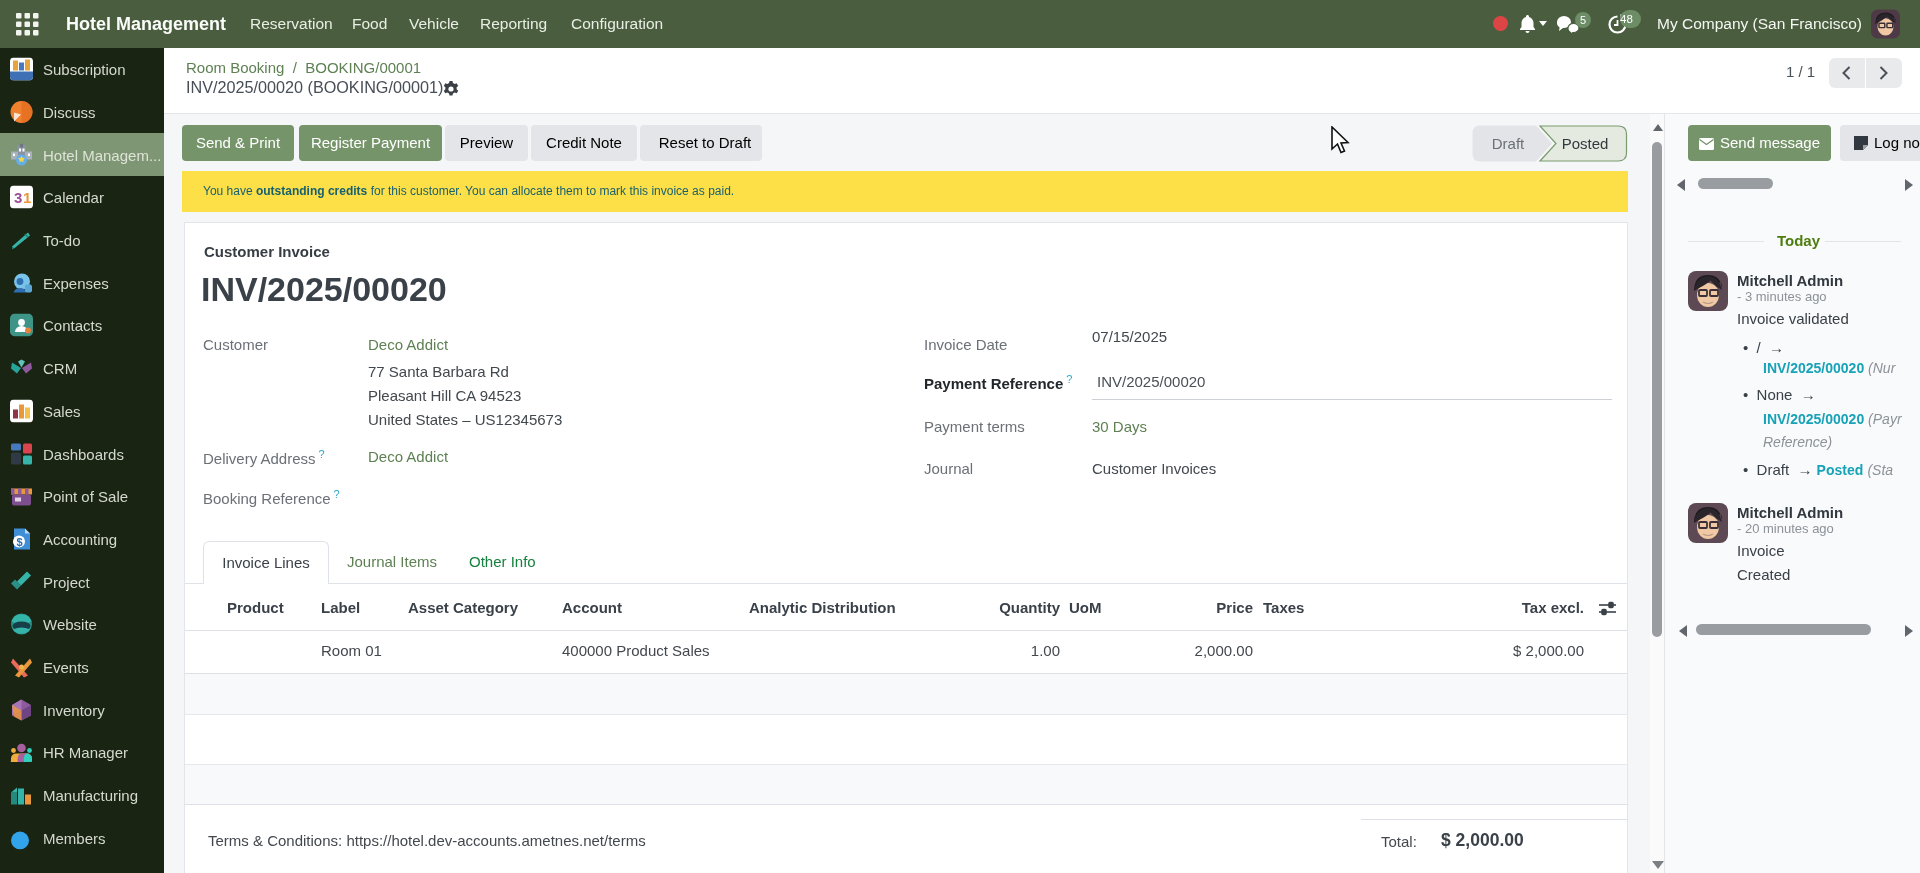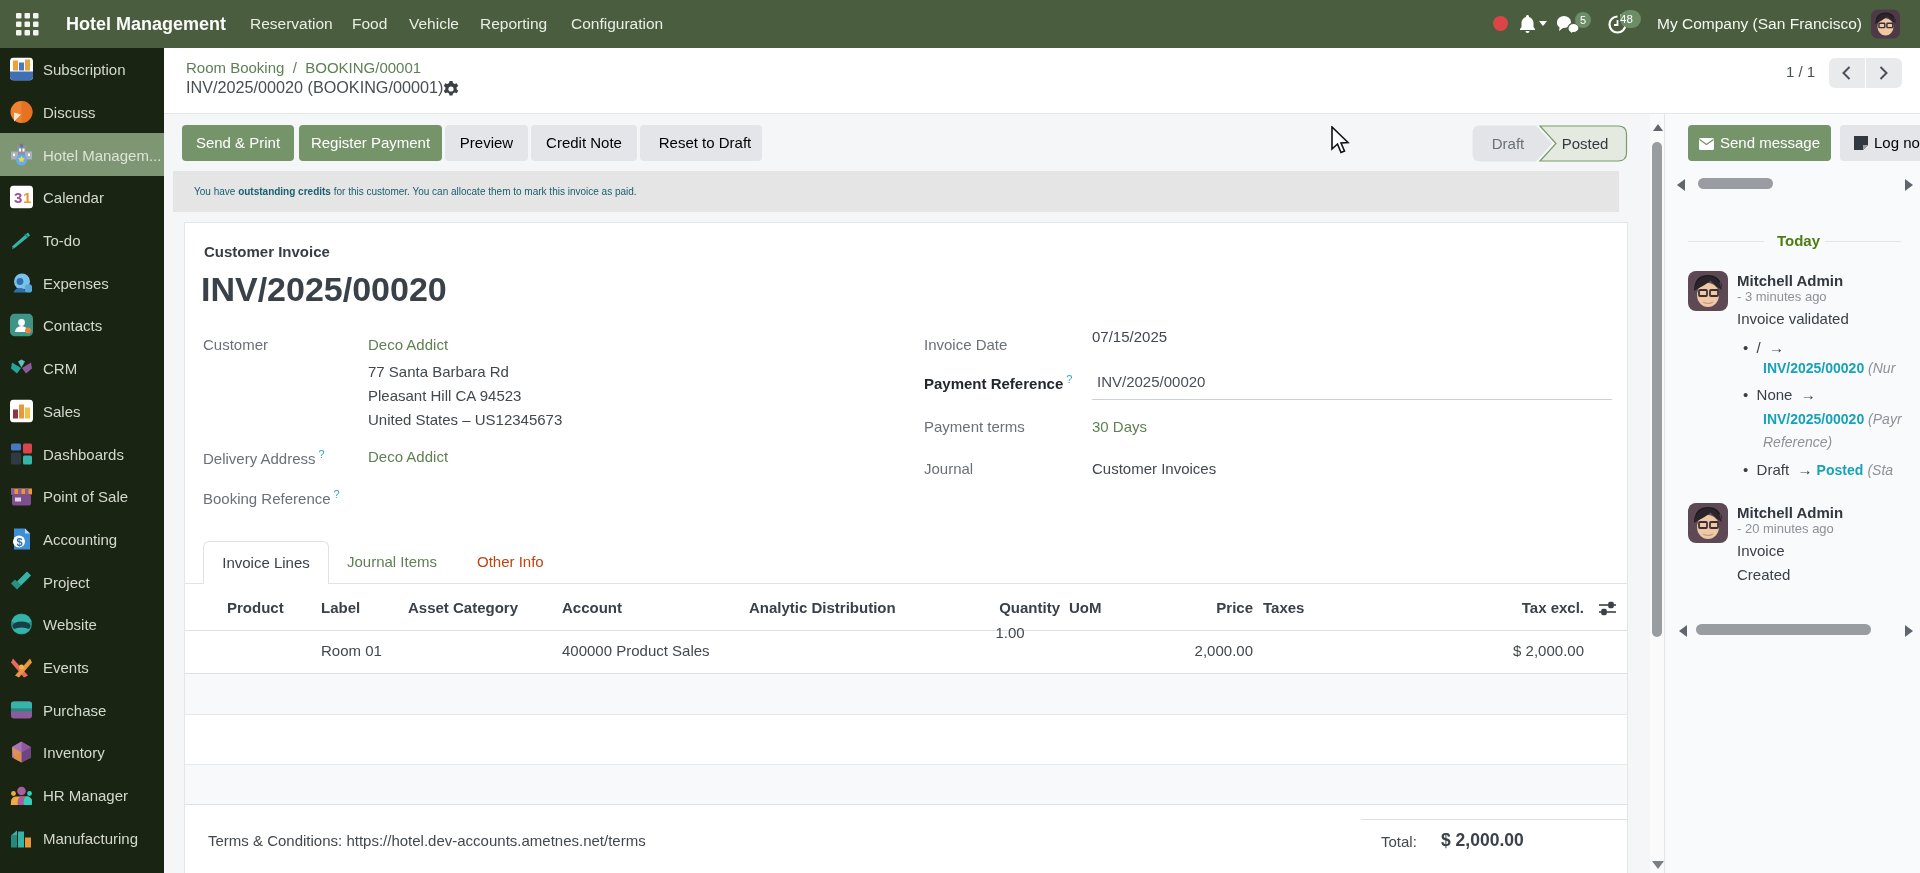--- a/index.html
+++ b/index.html
@@ -24,21 +24,21 @@
   
   #cpanel { position:absolute; left:164px; top:48px; width:1756px; height:66px; background:#fff; border-bottom:1px solid #e4e7ea; }
   .bc1 { position:absolute; left:22px; top:11px; font-size:15px; color:#5e8053; font-weight:500; }
   .bc2 { position:absolute; left:22px; top:30px; font-size:16.2px; color:#474e56; }
 
   
   #content { position:absolute; left:164px; top:114px; width:1486px; height:759px; background:#f5f6f8; overflow:hidden; }
   .btn { position:absolute; top:11px; height:36px; border-radius:4px; font-size:15px; line-height:36px; text-align:center; white-space:nowrap; }
   .btn.green { background:#76946a; color:#fff; }
   .btn.grey { background:#e3e5e8; color:#000000; }
-  #alert { position:absolute; left:9px; top:57px; width:1446px; height:41px; background:#e5e5e5; color:#19606f; font-size:10px; line-height:41px; }
+  #alert { position:absolute; left:18px; top:57px; width:1446px; height:41px; background:#fde047; color:#19606f; font-size:12px; line-height:41px; }
   #card { position:absolute; left:20px; top:108px; width:1444px; height:651px; background:#fff; border:1px solid #e2e5e9; border-bottom:none; }
 
   .flabel { position:absolute; font-size:15px; color:#6b7077; white-space:nowrap; }
   .fval { position:absolute; font-size:15px; color:#42484e; white-space:nowrap; }
   .green-link { color:#5e8053; }
   .qmark { font-size:11px; color:#2fa8c5; vertical-align:6px; margin-left:3px; }
 
   
   .th { position:absolute; font-size:15px; font-weight:bold; color:#3a4149; white-space:nowrap; }
   .td { position:absolute; font-size:15px; color:#42484e; white-space:nowrap; }
@@ -239,28 +239,20 @@
     <div class="sitem">
     <svg class="ico" viewBox="0 0 23 23">
         <path d="M3 3 L18 20 L14 22 L1 7 Z" fill="#e86a5a"></path>
         <path d="M20 3 L5 20 L9 22 L22 7 Z" fill="#e8973d"></path>
         <circle cx="11.5" cy="11.5" r="2.5" fill="#f0b44a"></circle>
       </svg>
     <span class="lbl">Events</span>
     </div>
     <div class="sitem">
     <svg class="ico" viewBox="0 0 23 23">
-        <rect x="1" y="3" width="21" height="17" rx="3" fill="#8e5a9e"></rect>
-        <path d="M1 6 a3 3 0 0 1 3-3 h15 a3 3 0 0 1 3 3 v4 h-21 Z" fill="#35b5aa"></path>
-        <rect x="1" y="10" width="21" height="3" fill="#25897f"></rect>
-      </svg>
-    <span class="lbl">Purchase</span>
-    </div>
-    <div class="sitem">
-    <svg class="ico" viewBox="0 0 23 23">
         <path d="M11.5 1 L21 6.5 V17 L11.5 22 L2 17 V6.5 Z" fill="#8e5a9e"></path>
         <path d="M11.5 1 L2 6.5 V17 L11.5 12 Z" fill="#a874b8"></path>
         <path d="M11.5 12 L21 6.5 V17 L11.5 22 Z" fill="#6e4482"></path>
         <path d="M2 6.5 L11.5 12 L11.5 22 L4 18 Z" fill="#e8973d" opacity=".85"></path>
       </svg>
     <span class="lbl">Inventory</span>
     </div>
     <div class="sitem">
     <svg class="ico" viewBox="0 0 23 23">
         <circle cx="11.5" cy="7.5" r="4.3" fill="#a85fa0"></circle>
@@ -342,21 +334,21 @@
   <div class="fval" style="left:912px;top:150px;color:#4a5057;">INV/2025/00020</div>
   <div class="hline" style="left:907px;top:176px;width:520px;background:#cdd1d6;"></div>
   <div class="flabel" style="left:739px;top:195px;">Payment terms</div>
   <div class="fval green-link" style="left:907px;top:195px;">30 Days</div>
   <div class="flabel" style="left:739px;top:237px;">Journal</div>
   <div class="fval" style="left:907px;top:237px;">Customer Invoices</div>
 
   <div class="hline" style="left:0;top:360px;width:1442px;background:#dfe3e7;"></div>
   <div class="abs" style="left:18px;top:318px;width:126px;height:43px;background:#fff;border:1px solid #dfe3e7;border-bottom:none;border-radius:6px 6px 0 0;text-align:center;line-height:42px;font-size:15px;color:#3a4149;">Invoice Lines</div>
   <div class="abs" style="left:162px;top:318px;height:42px;line-height:42px;font-size:15px;color:#5e8053;">Journal Items</div>
-  <div class="abs" style="left:292px;top:318px;height:42px;line-height:42px;font-size:15px;color:#c2410c;">Other Info</div>
+  <div class="abs" style="left:284px;top:318px;height:42px;line-height:42px;font-size:15px;color:#15803d;">Other Info</div>
 
   <div class="th" style="left:42px;top:376px;">Product</div>
   <div class="th" style="left:136px;top:376px;">Label</div>
   <div class="th" style="left:223px;top:376px;">Asset Category</div>
   <div class="th" style="left:377px;top:376px;">Account</div>
   <div class="th" style="left:564px;top:376px;">Analytic Distribution</div>
   <div class="th" style="left:813px;top:376px;width:62px;text-align:right;">Quantity</div>
   <div class="th" style="left:884px;top:376px;">UoM</div>
   <div class="th" style="left:1028px;top:376px;width:40px;text-align:right;">Price</div>
   <div class="th" style="left:1078px;top:376px;">Taxes</div>
@@ -366,21 +358,21 @@
           <line x1="0" y1="4" x2="17" y2="4"></line>
           <line x1="0" y1="11" x2="17" y2="11"></line>
           <rect x="10" y="1.5" width="4" height="5" rx="1"></rect>
           <rect x="3" y="8.5" width="4" height="5" rx="1"></rect>
         </g>
       </svg>
   <div class="hline" style="left:0;top:407px;width:1442px;background:#dde1e5;"></div>
 
   <div class="td" style="left:136px;top:419px;">Room 01</div>
   <div class="td" style="left:377px;top:419px;">400000 Product Sales</div>
-  <div class="td" style="left:775px;top:401px;width:100px;text-align:center;">1.00</div>
+  <div class="td" style="left:775px;top:419px;width:100px;text-align:right;">1.00</div>
   <div class="td" style="left:968px;top:419px;width:100px;text-align:right;">2,000.00</div>
   <div class="td" style="left:1299px;top:419px;width:100px;text-align:right;">$ 2,000.00</div>
   <div class="hline" style="left:0;top:450px;width:1442px;background:#dde1e5;"></div>
 
   <div class="abs" style="left:0;top:451px;width:1442px;height:40px;background:#f8f9fa;"></div>
   <div class="hline" style="left:0;top:491px;width:1442px;background:#e6e9ec;"></div>
   <div class="hline" style="left:0;top:541px;width:1442px;background:#e6e9ec;"></div>
   <div class="abs" style="left:0;top:542px;width:1442px;height:39px;background:#f8f9fa;"></div>
   <div class="hline" style="left:0;top:581px;width:1442px;background:#dde1e5;"></div>
 

